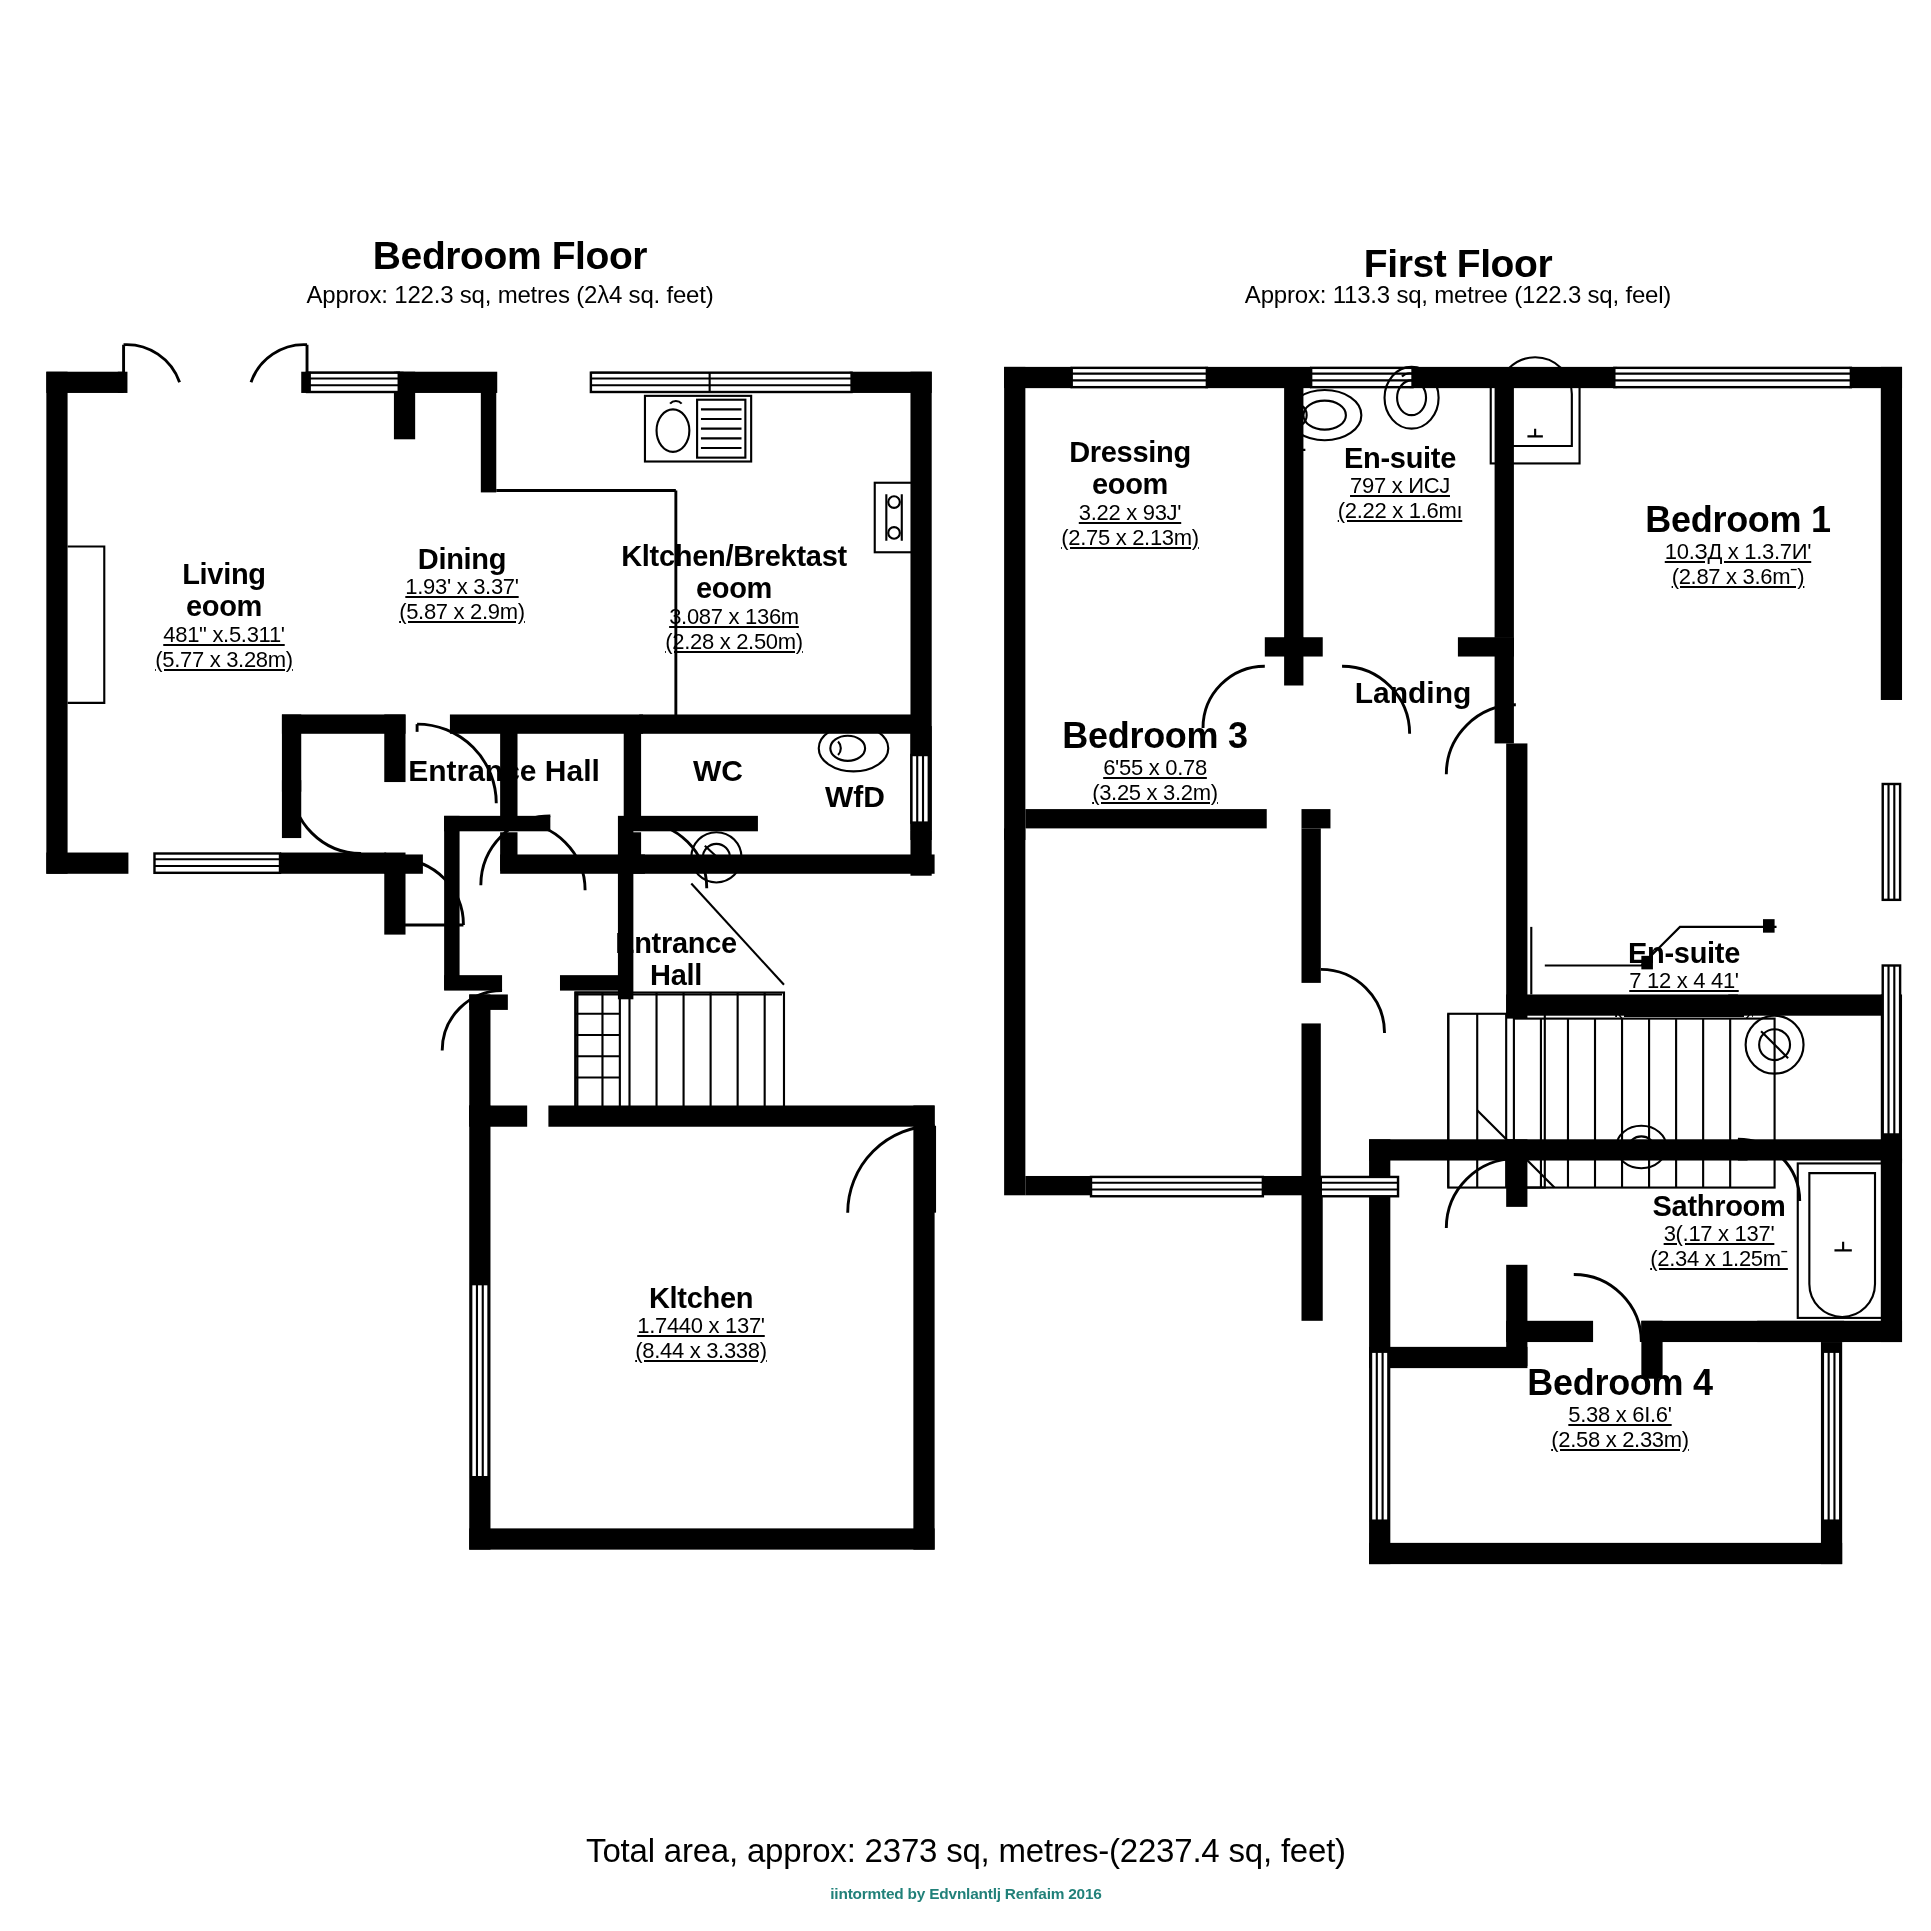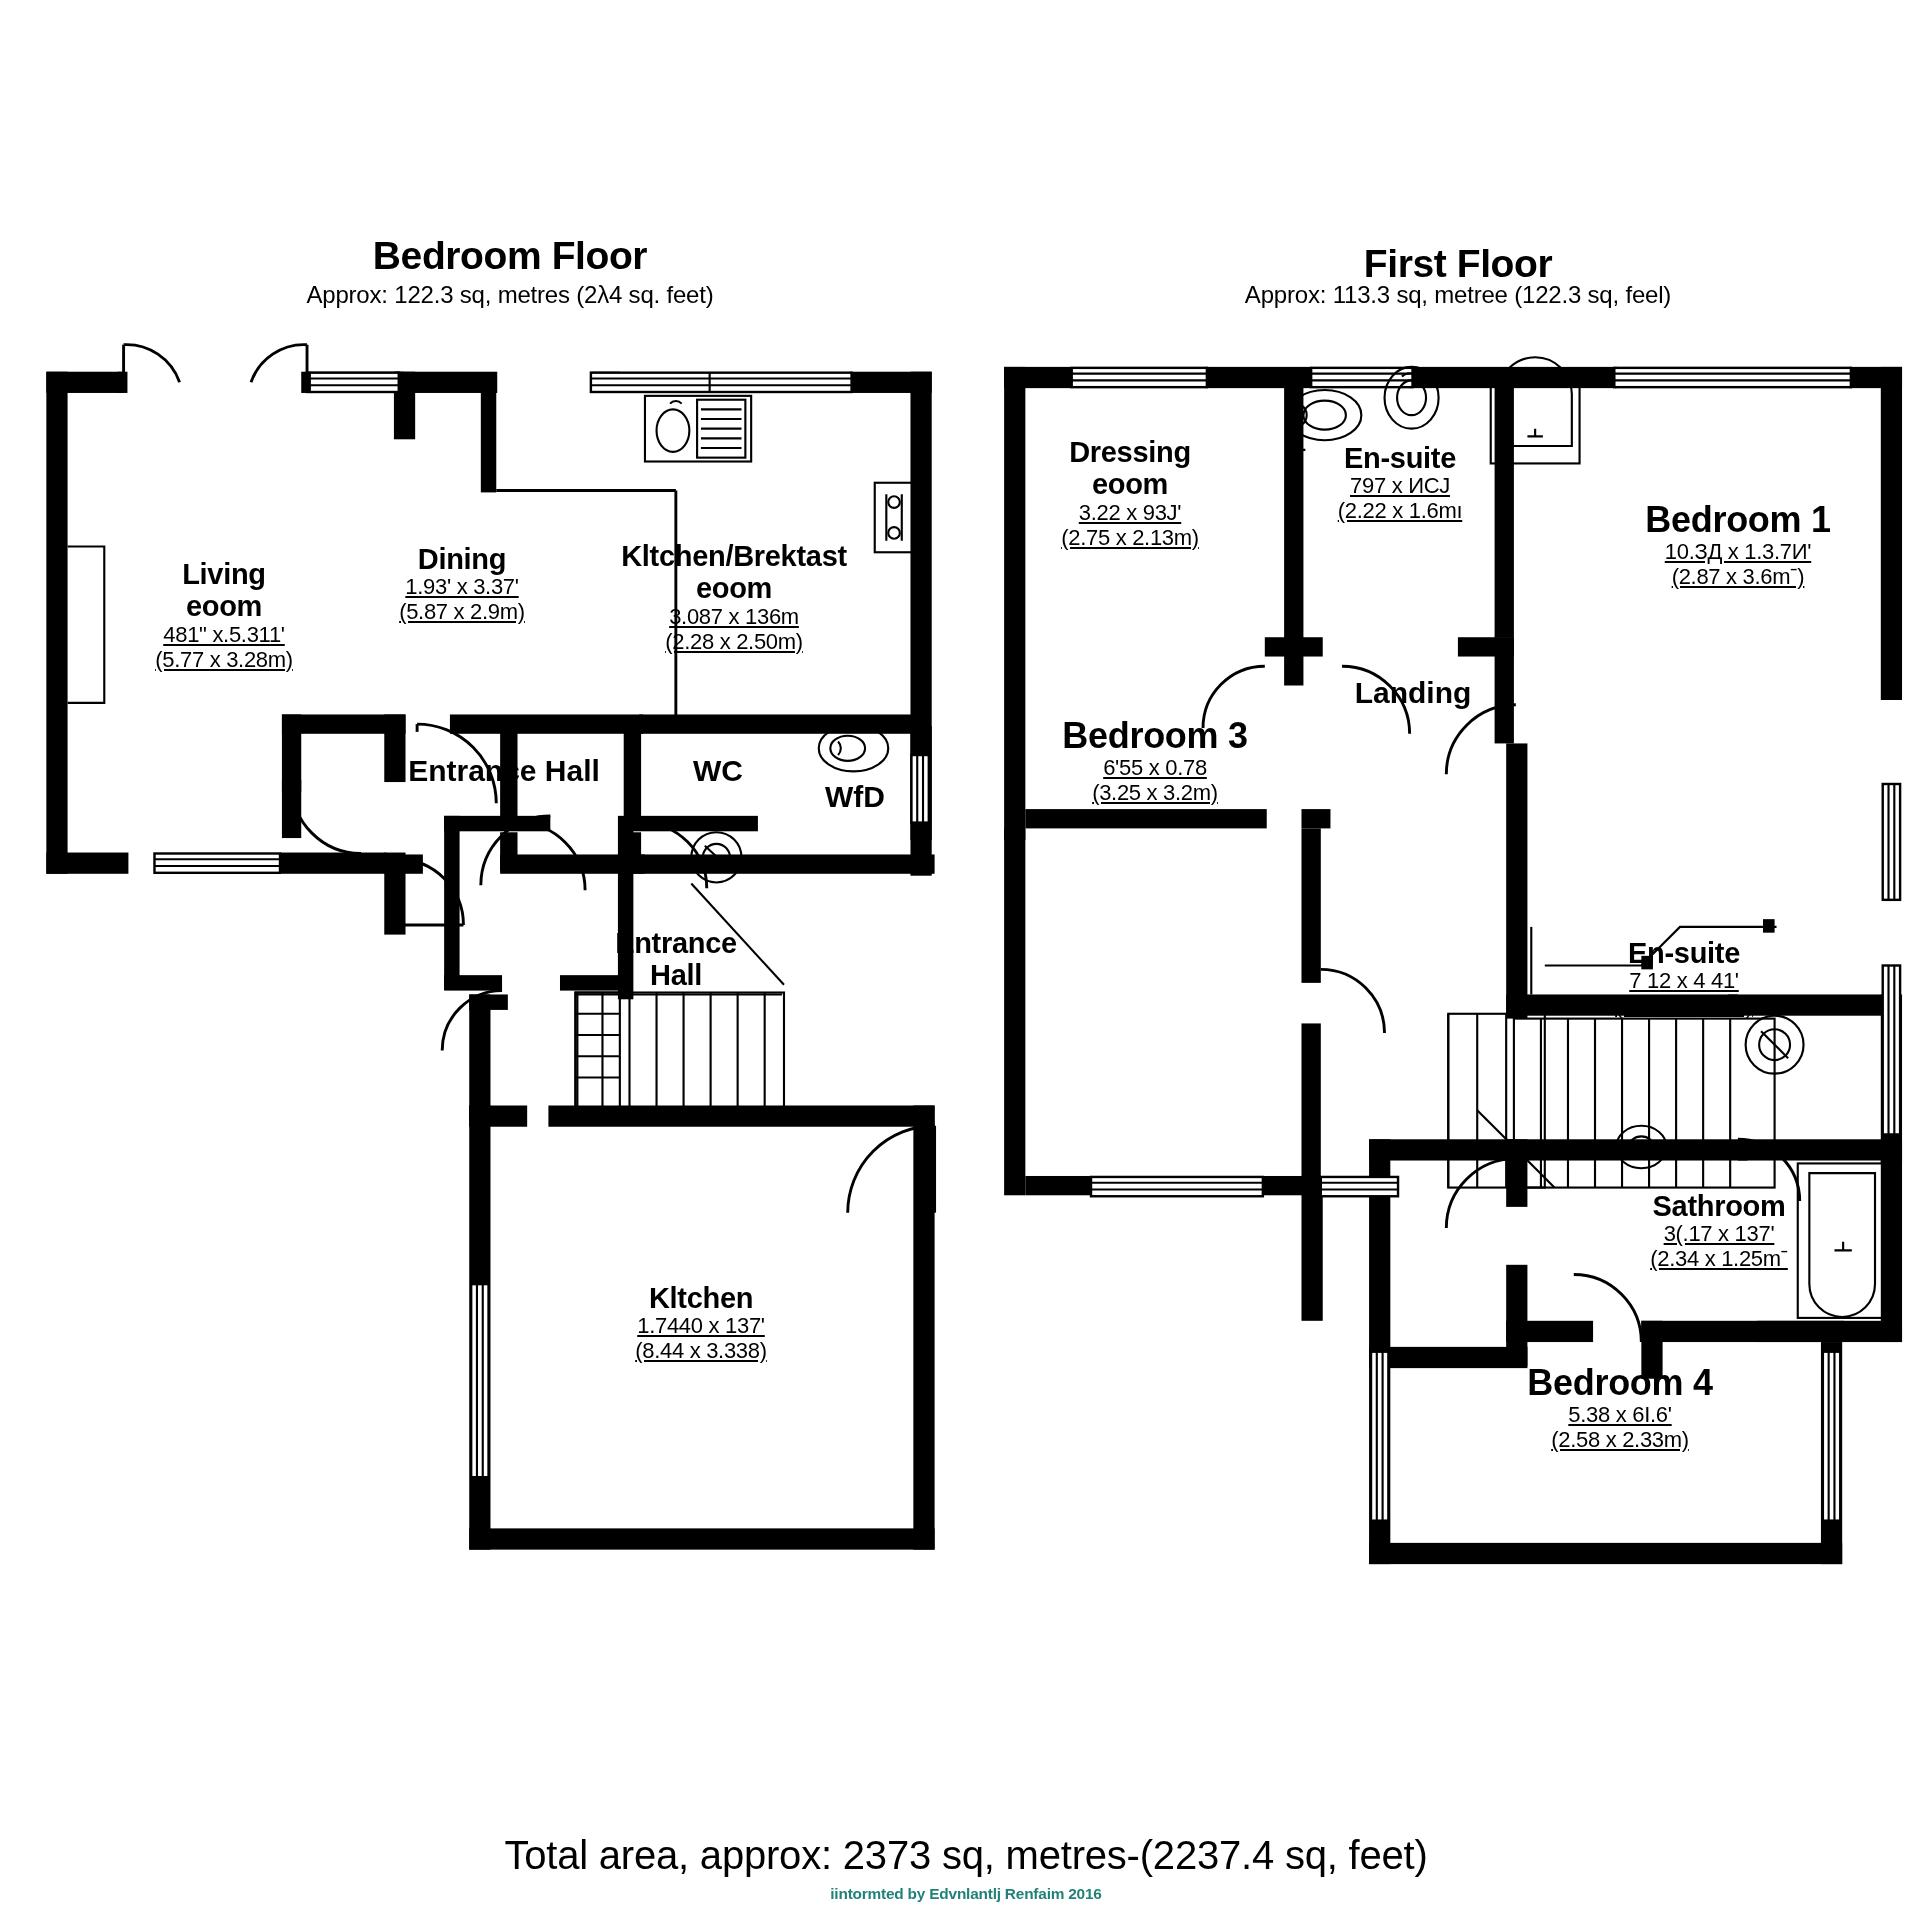--- a/index.html
+++ b/index.html
@@ -64,21 +64,21 @@
     font-size: 22px;
     font-weight: normal;
     letter-spacing: -0.3px;
     text-decoration: underline;
   }
   .room-label-only {
     font-size: 30px;
     font-weight: bold;
   }
   .total-line {
-    font-size: 40px;
+    font-size: 33px;
     font-weight: normal;
     letter-spacing: -0.2px;
   }
   .footer-line {
     font-size: 15.4px;
     font-weight: bold;
     letter-spacing: -0.2px;
     color: #0f766e;
     opacity: 0.92;
   }

